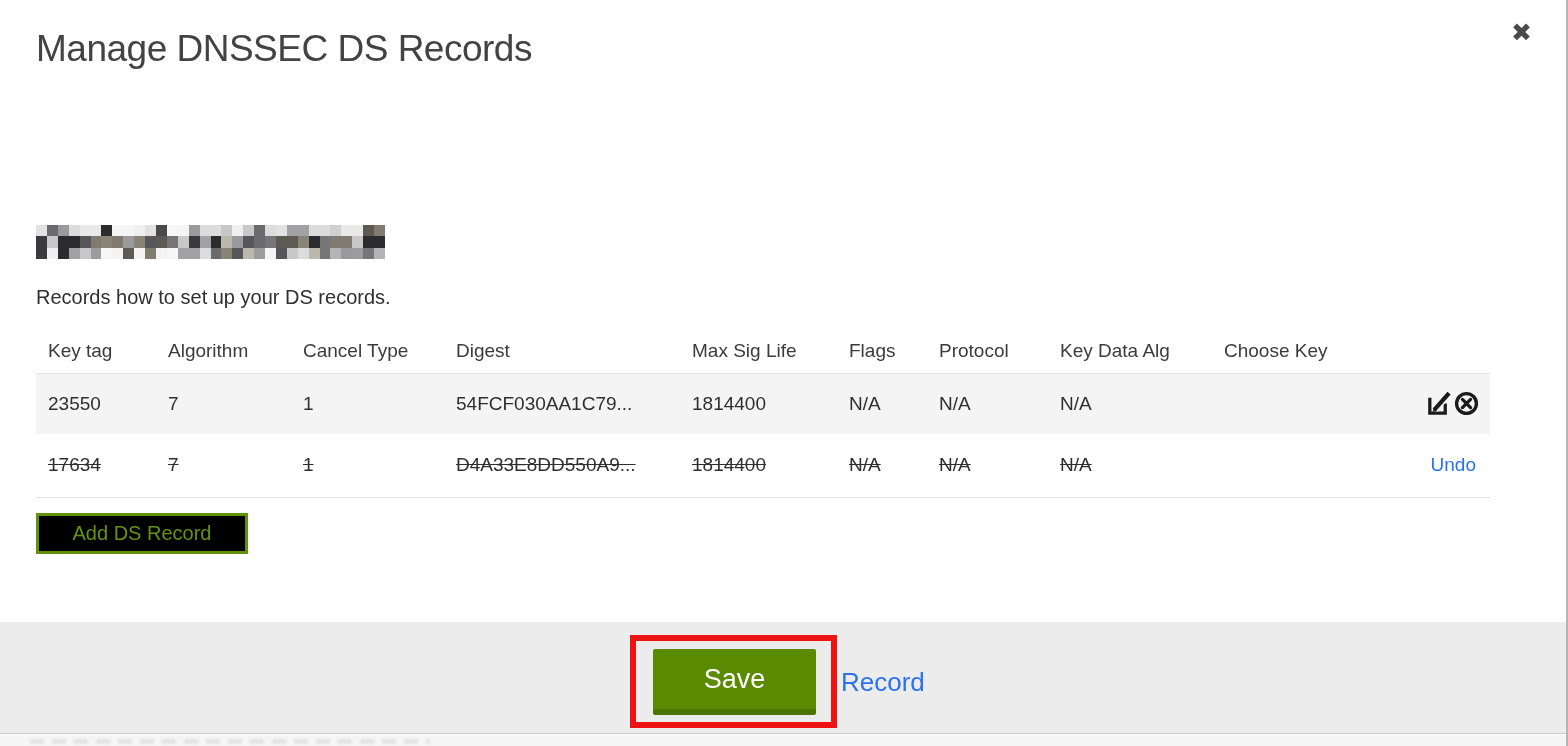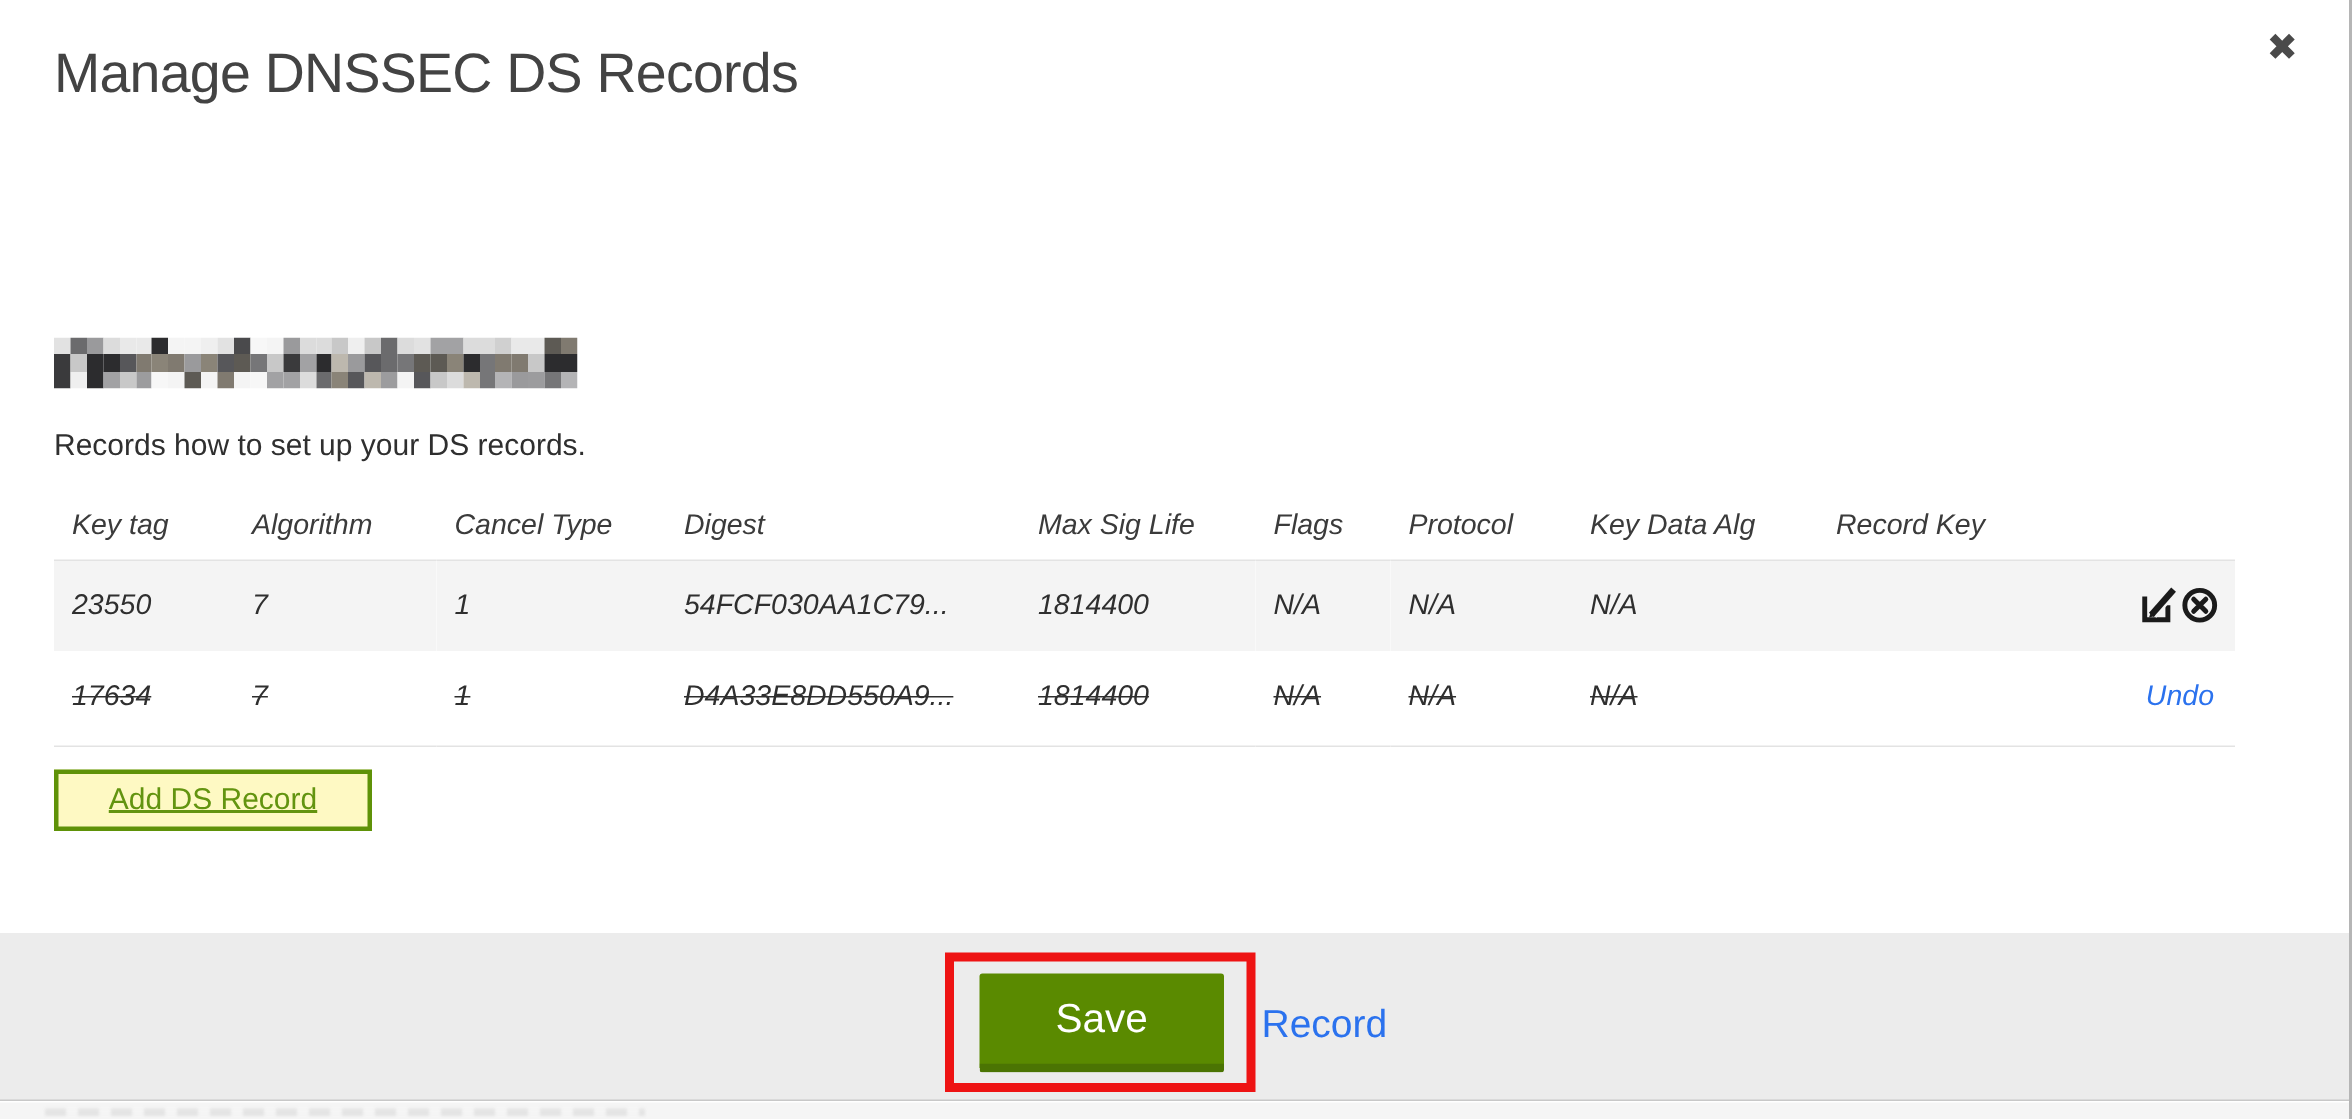--- a/index.html
+++ b/index.html
@@ -60,21 +60,20 @@
   .ds-table-wrap {
     position: absolute;
     left: 36px;
     top: 330px;
     width: 1454px;
   }
   table.ds-table {
     width: 100%;
     border-collapse: collapse;
     table-layout: fixed;
-    font-style: italic;
   }
   table.ds-table th {
     height: 43px;
     text-align: left;
     vertical-align: middle;
     font-size: 19px;
     font-weight: 400;
     color: #3b3b3b;
     padding-left: 12px;
     border-bottom: 1px solid #e3e3e3;
@@ -108,29 +107,28 @@
     cursor: pointer;
     padding-right: 4px;
   }
 
   .add-ds-btn {
     position: absolute;
     left: 36px;
     top: 513px;
     width: 212px;
     height: 41px;
-    background: #fef9c3;
+    background: #000000;
     border: 3px solid #5f9208;
     color: #639410;
     font-size: 20px;
     font-family: "Liberation Sans", sans-serif;
     cursor: pointer;
     text-align: center;
     line-height: 35px;
-    text-decoration: underline;
   }
 
   .footer {
     position: absolute;
     left: 0;
     top: 622px;
     width: 100%;
     height: 112px;
     background: #ececec;
     border-bottom: 1px solid #c8c8c8;
@@ -315,21 +313,21 @@
       <thead>
           <tr>
             <th>Key tag</th>
             <th>Algorithm</th>
             <th>Cancel Type</th>
             <th>Digest</th>
             <th>Max Sig Life</th>
             <th>Flags</th>
             <th>Protocol</th>
             <th>Key Data Alg</th>
-            <th>Record Key</th>
+            <th>Choose Key</th>
             <th></th>
           </tr>
         </thead>
       <tbody>
           <tr class="row-normal">
             <td><span class="cell-text">23550</span></td>
             <td><span class="cell-text">7</span></td>
             <td><span class="cell-text">1</span></td>
             <td><span class="cell-text">54FCF030AA1C79...</span></td>
             <td><span class="cell-text">1814400</span></td>

